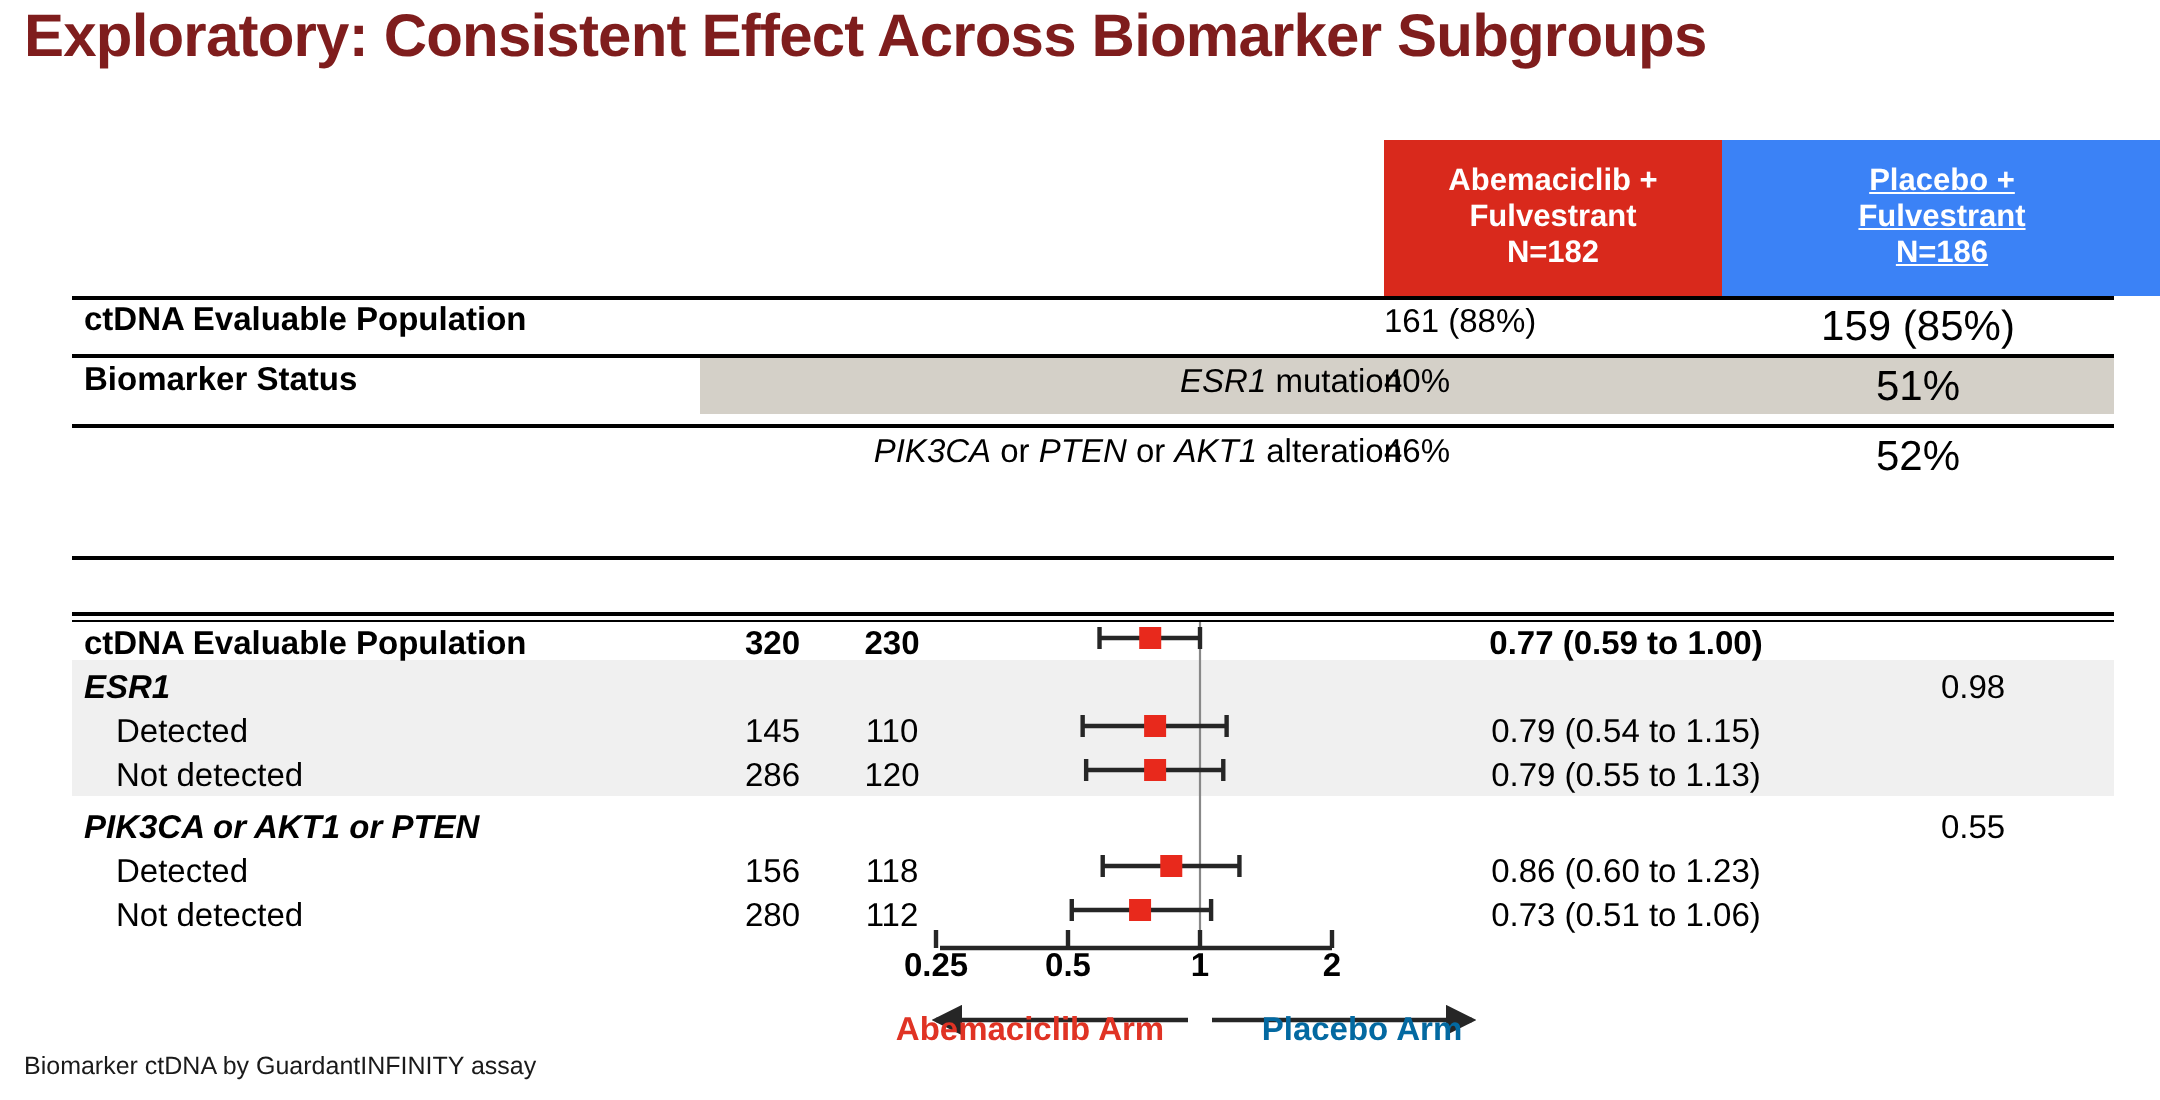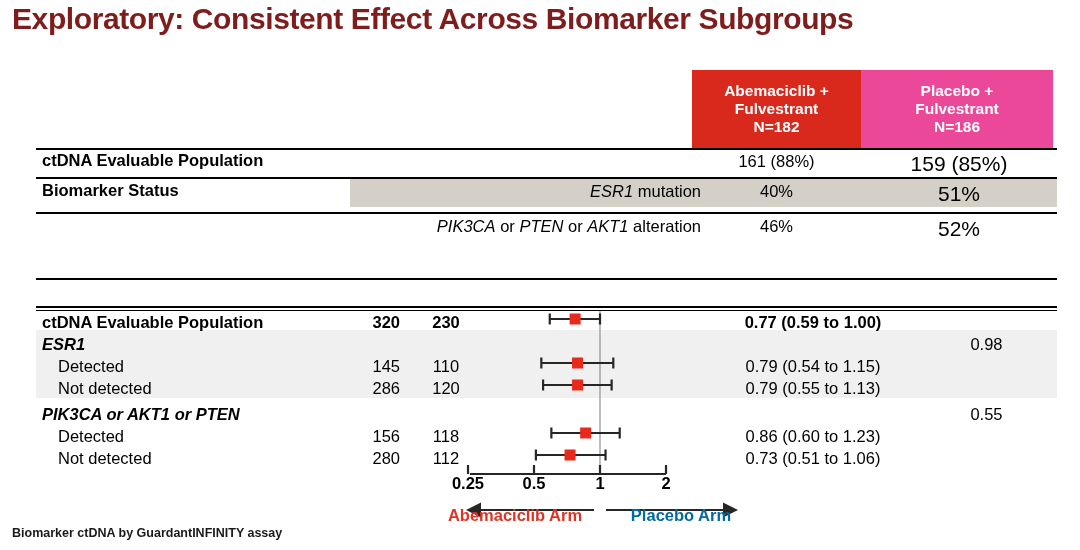--- a/index.html
+++ b/index.html
@@ -51,22 +51,23 @@
     justify-content: center;
     text-align: center;
   }
   #hdr-abema {
     left: 656px;
     width: 169px;
     background: #D9291C;
   }
   #hdr-placebo {
     left: 825px;
-    width: 192px;
-    background: #ec4899;
+    width: 220px;
+    background: #3b82f6;
+    text-decoration: underline;
   }
 
   .rule {
     position: absolute;
     left: 0;
     background: #000000;
   }
   #rule-top   { top: 78px;  width: 1021px; height: 2.2px; }
   #rule-mid   { top: 107px; width: 1021px; height: 1.6px; }
   #rule-bot   { top: 142px; width: 1021px; height: 1.6px; }
@@ -103,21 +104,21 @@
     top: 3px;
     font-size: 16.5px;
     white-space: nowrap;
   }
   .biomk-name i { font-style: italic; }
   .val-a {
     position: absolute;
     left: 656px;
     width: 169px;
     top: 3px;
-    text-align: center;
+    text-align: left;
     font-size: 16.5px;
   }
   .val-p {
     position: absolute;
     left: 825px;
     width: 196px;
     top: 3px;
     text-align: center;
     font-size: 21px;
   }
@@ -233,21 +234,20 @@
   }
 
   
   #footnote {
     position: absolute;
     left: 12px;
     top: 526px;
     font-size: 12.5px;
     color: #1a1a1a;
     white-space: nowrap;
-    font-weight: bold;
   }
 </style>
 </head>
 <body>
 
 <div id="slide-title">Exploratory: Consistent Effect Across Biomarker Subgroups</div>
 
 <div id="top-table">
 
   <div class="hdr-box" id="hdr-abema">

